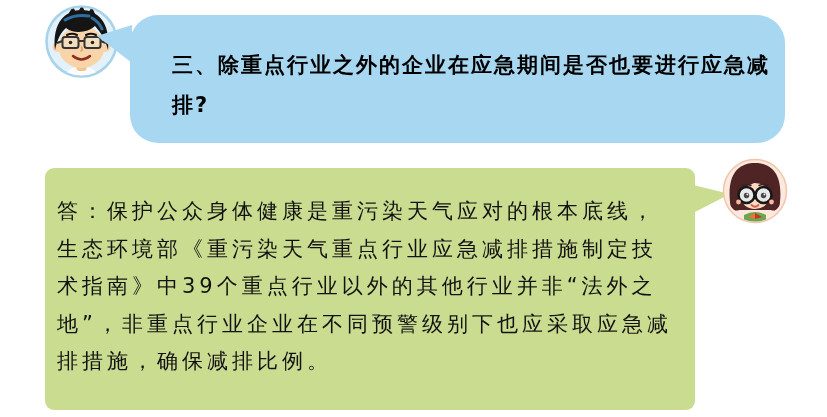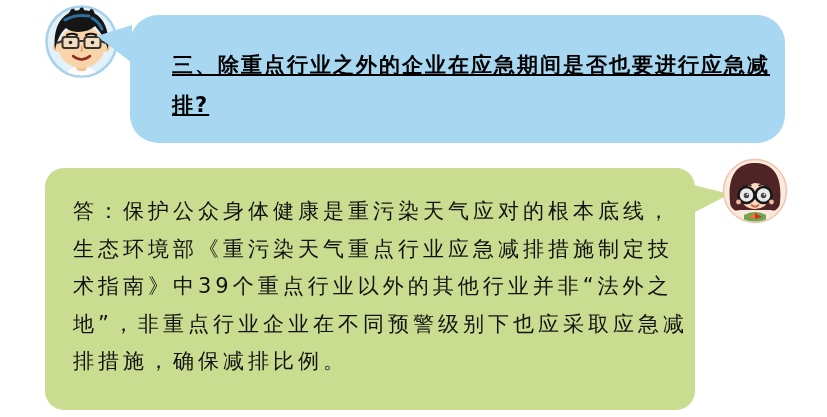--- a/index.html
+++ b/index.html
@@ -9,25 +9,24 @@
     overflow:hidden;
   }
   .avatar{position:absolute;}
   .avatar svg{display:block;width:100%;height:100%;}
   .avatar.boy{left:45px;top:5px;width:73px;height:73px;}
   .avatar.girl{left:722px;top:158px;width:66px;height:66px;}
   .bubble{position:absolute;box-sizing:border-box;}
   .bubble.q{
     left:130px;top:15px;width:655px;height:128px;border-radius:28px;
     padding:30px 13px 0 42px;
-    text-decoration:underline;
   }
   .bubble.a{
-    left:45px;top:168px;width:650px;height:242px;border-radius:19px;
-    padding:25px 12px 0 28px;
+    left:45px;top:168px;width:650px;height:242px;border-radius:9px;
+    padding:25px 12px 0 12px;
   }
   .q-text{
     margin:0;width:600px;font-size:21px;font-weight:bold;color:#000;
     line-height:40px;letter-spacing:2px;word-break:break-all;text-align:left;
   }
   .a-text{
     margin:0;width:620px;font-size:21px;font-weight:normal;color:#121212;
     line-height:37.5px;letter-spacing:4px;word-break:break-all;text-align:left;
   }
   .tail{position:absolute;line-height:0;}

